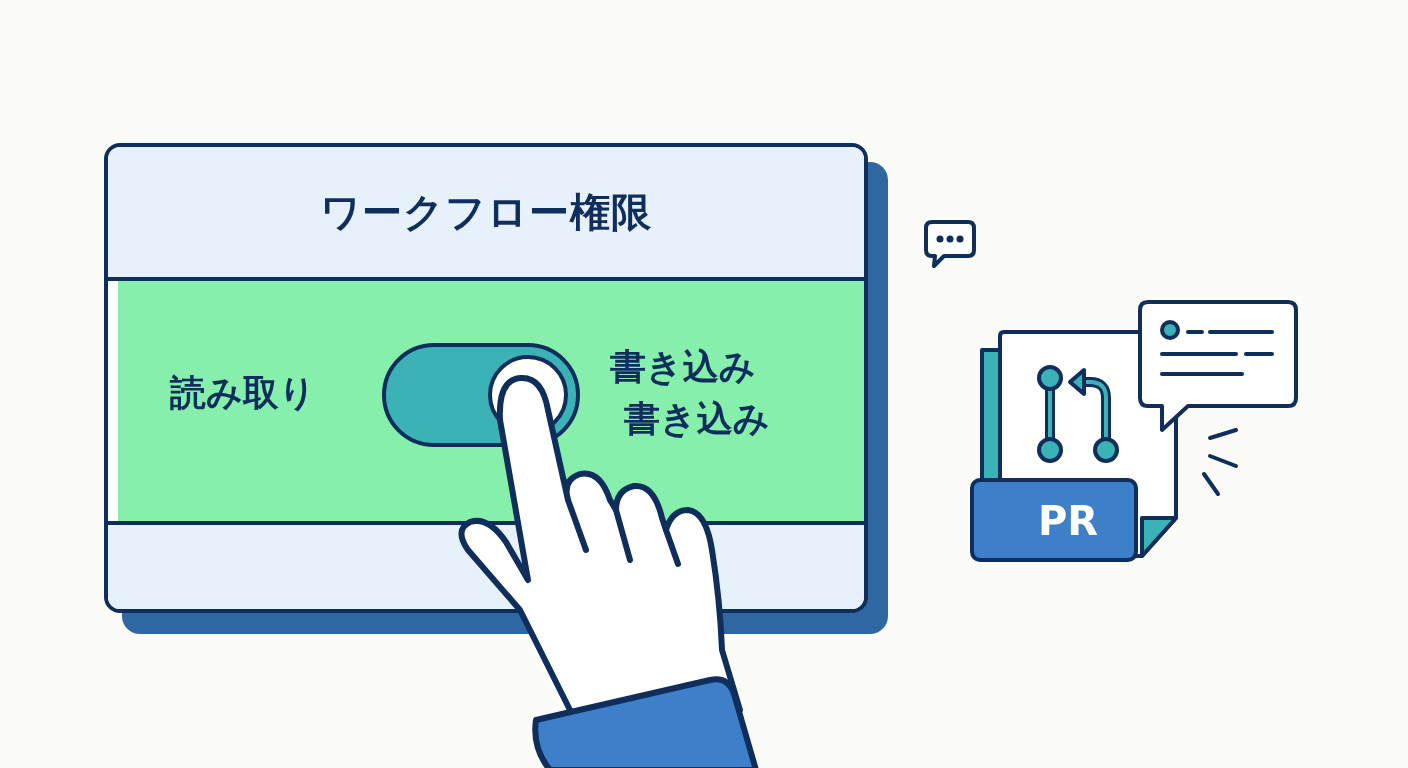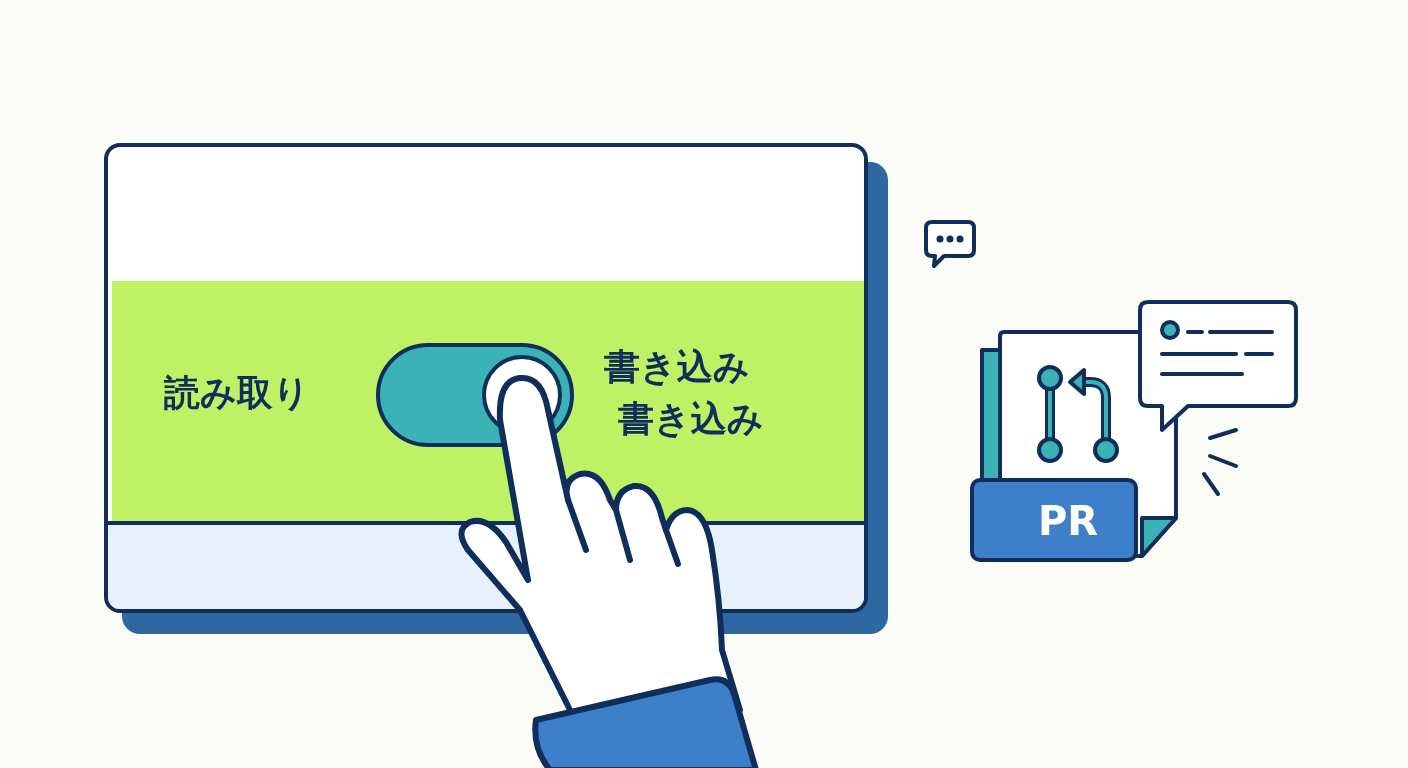--- a/index.html
+++ b/index.html
@@ -19,21 +19,21 @@
     background:#ffffff; border:4px solid #0f2e5c; border-radius:16px;
     box-sizing:border-box; overflow:hidden;
   }
   .card-header {
     position:absolute; left:0; top:0; right:0; height:130px;
     background:#e7f1fb; border-bottom:4px solid #0f2e5c;
     display:flex; align-items:center; justify-content:center;
   }
   .card-title { font-size:40px; font-weight:bold; color:#0f2e5c; letter-spacing:1px; }
   .card-body {
-    position:absolute; left:4px; top:134px; right:0; height:240px; background:#bef264;
+    position:absolute; left:10px; top:134px; right:0; height:240px; background:#86efac;
   }
   .card-footer {
     position:absolute; left:0; top:374px; right:0; bottom:0;
     background:#e7f1fb; border-top:4px solid #0f2e5c;
   }
   .label-left {
     position:absolute; left:52px; top:88px; font-size:36px; font-weight:bold; color:#0f2e5c;
   }
   .toggle {
     position:absolute; left:264px; top:62px; width:198px; height:104px;
@@ -57,20 +57,23 @@
   .pr-badge-text {
     position:absolute; left:1028px; top:498px; width:80px; text-align:center;
     font-size:40px; font-weight:bold; color:#ffffff;
   }
 </style>
 </head>
 <body>
 
 <div class="card-shadow"></div>
 <div class="card">
+  <div class="card-header">
+    <span class="card-title">ワークフロー権限</span>
+  </div>
   <div class="card-body">
     <span class="label-left">読み取り</span>
     <div class="toggle">
       <div class="knob"></div>
     </div>
     <div class="label-right">
       <div>書き込み</div>
       <div style="padding-left:14px">書き込み</div>
     </div>
   </div>

